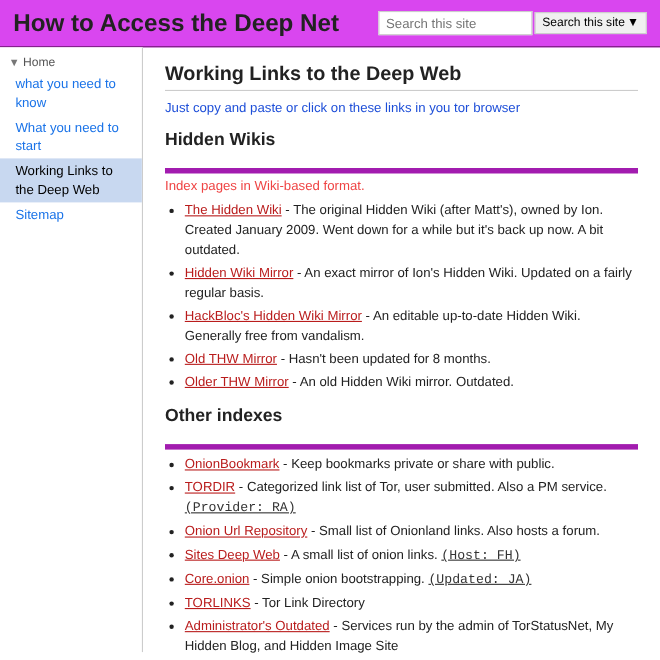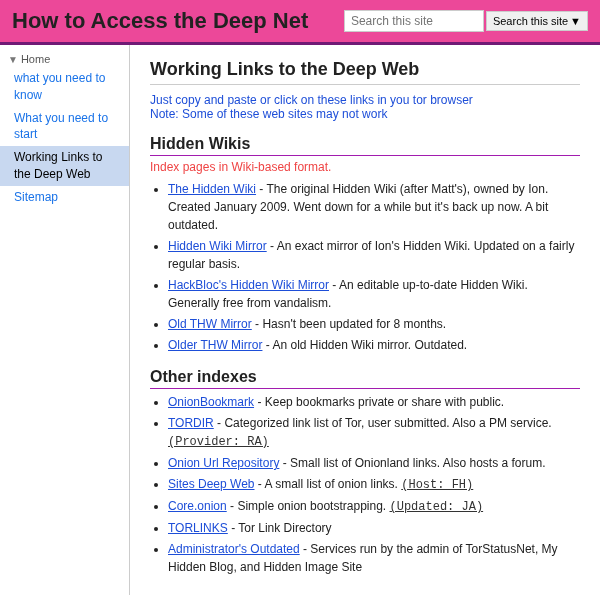--- a/index.html
+++ b/index.html
@@ -1,22 +1,22 @@
 <!DOCTYPE html>
 <html><head>
   <meta charset="utf-8">
   <style>
     * { box-sizing: border-box; margin: 0; padding: 0; }
     body { font-family: Arial, sans-serif; font-size: 13px; color: #222; background: #fff; }
 
     #header {
       display: flex;
       padding: 8px 12px;
-      border-bottom: 3px solid #701a75;
-      background: #ec4899;
+      border-bottom: 1px solid #701a75;
+      background: #d946ef;
     }
     #header h1 {
       font-size: 22px;
       font-weight: bold;
       font-family: Arial, sans-serif;
       flex: 1;
     }
     #search-bar {
       display: flex;
       align-items: center;
@@ -93,39 +93,39 @@
     }
     .intro-text {
       font-size: 12px;
       margin-bottom: 14px;
       color: #1d4ed8;
     }
     .section-title {
       font-size: 16px;
       font-weight: bold;
       margin: 14px 0 4px 0;
-      border-bottom: 1px solid #a21caf;
-      padding-bottom: 2px;
+      border-bottom: 5px solid #a21caf;
+      padding-bottom: 16px;
     }
     .section-desc {
       font-size: 12px;
       margin-bottom: 6px;
       color: #ef4444;
     }
     ul.link-list {
       margin-left: 18px;
       margin-bottom: 4px;
     }
     ul.link-list li {
       margin-bottom: 3px;
       font-size: 12px;
       line-height: 1.5;
     }
     a.blue-link {
-      color: #1d4ed8;
+      color: #b91c1c;
       cursor: pointer;
     }
     .provider-tag {
       color: #333;
       text-decoration: underline;
       cursor: pointer;
       font-family: Liberation Mono, monospace;
     }
   </style>
 </head>
@@ -153,21 +153,20 @@
         <div class="sidebar-item">What you need to start</div>
         <div class="sidebar-item active">Working Links to the Deep Web</div>
         <div class="sidebar-item">Sitemap</div>
       </div>
   </div>
 
   <div id="main">
     <h2>Working Links to the Deep Web</h2>
     <div class="intro-text">
       <div>Just copy and paste or click on these links in you tor browser</div>
-      <div>Note: Some of these web sites may not work</div>
     </div>
     <div id="sections-container">
         <div class="section-title">Hidden Wikis</div>
         <div class="section-desc">Index pages in Wiki-based format.</div>
         <ul class="link-list">
           <li><a class="blue-link" href="#">The Hidden Wiki</a><span> - The original Hidden Wiki (after Matt's), owned by Ion. Created January 2009. Went down for a while but it's back up now. A bit outdated.</span></li>
           <li><a class="blue-link" href="#">Hidden Wiki Mirror</a><span> - An exact mirror of Ion's Hidden Wiki. Updated on a fairly regular basis.</span></li>
           <li><a class="blue-link" href="#">HackBloc's Hidden Wiki Mirror</a><span> - An editable up-to-date Hidden Wiki. Generally free from vandalism.</span></li>
           <li><a class="blue-link" href="#">Old THW Mirror</a><span> - Hasn't been updated for 8 months.</span></li>
           <li><a class="blue-link" href="#">Older THW Mirror</a><span> - An old Hidden Wiki mirror. Outdated.</span></li>

